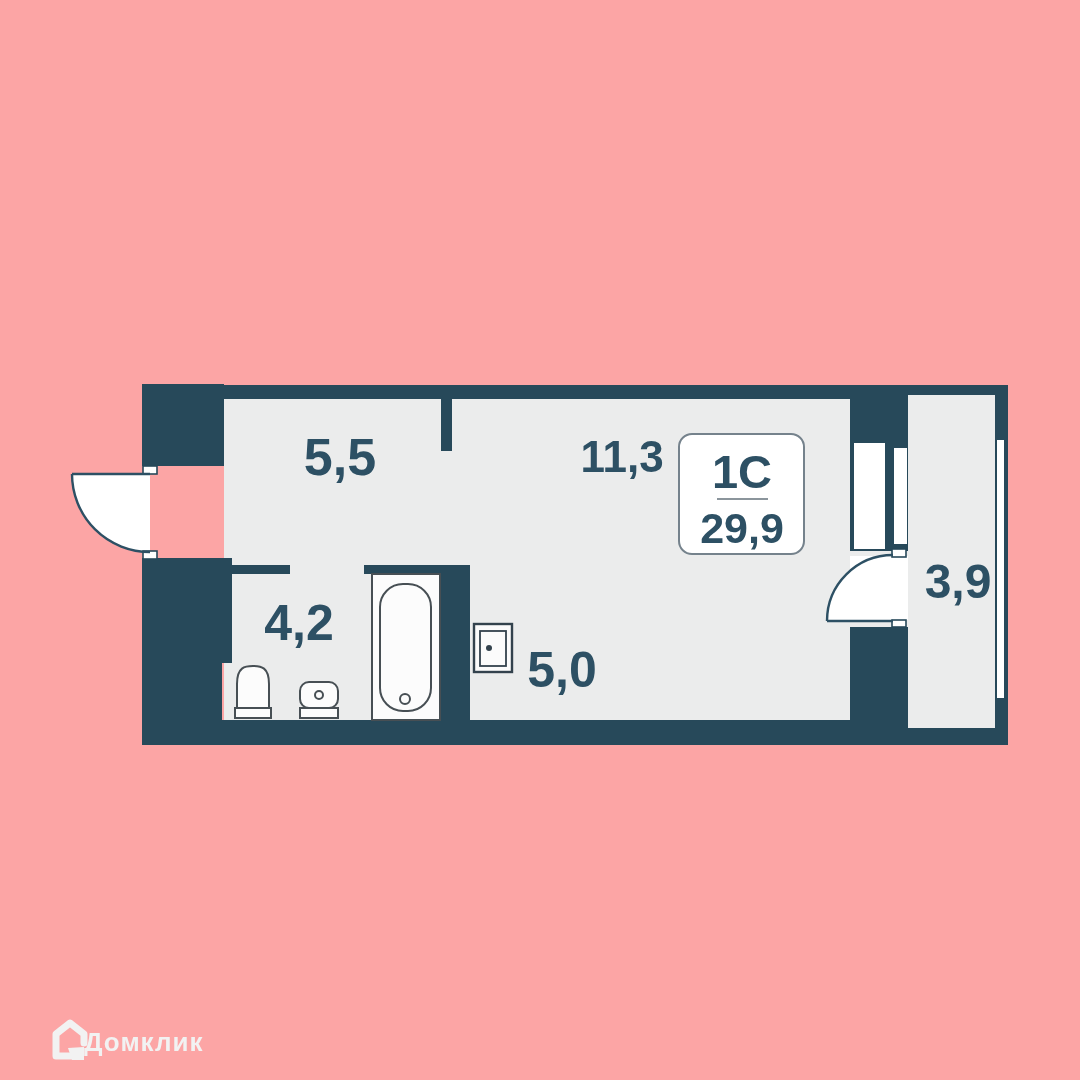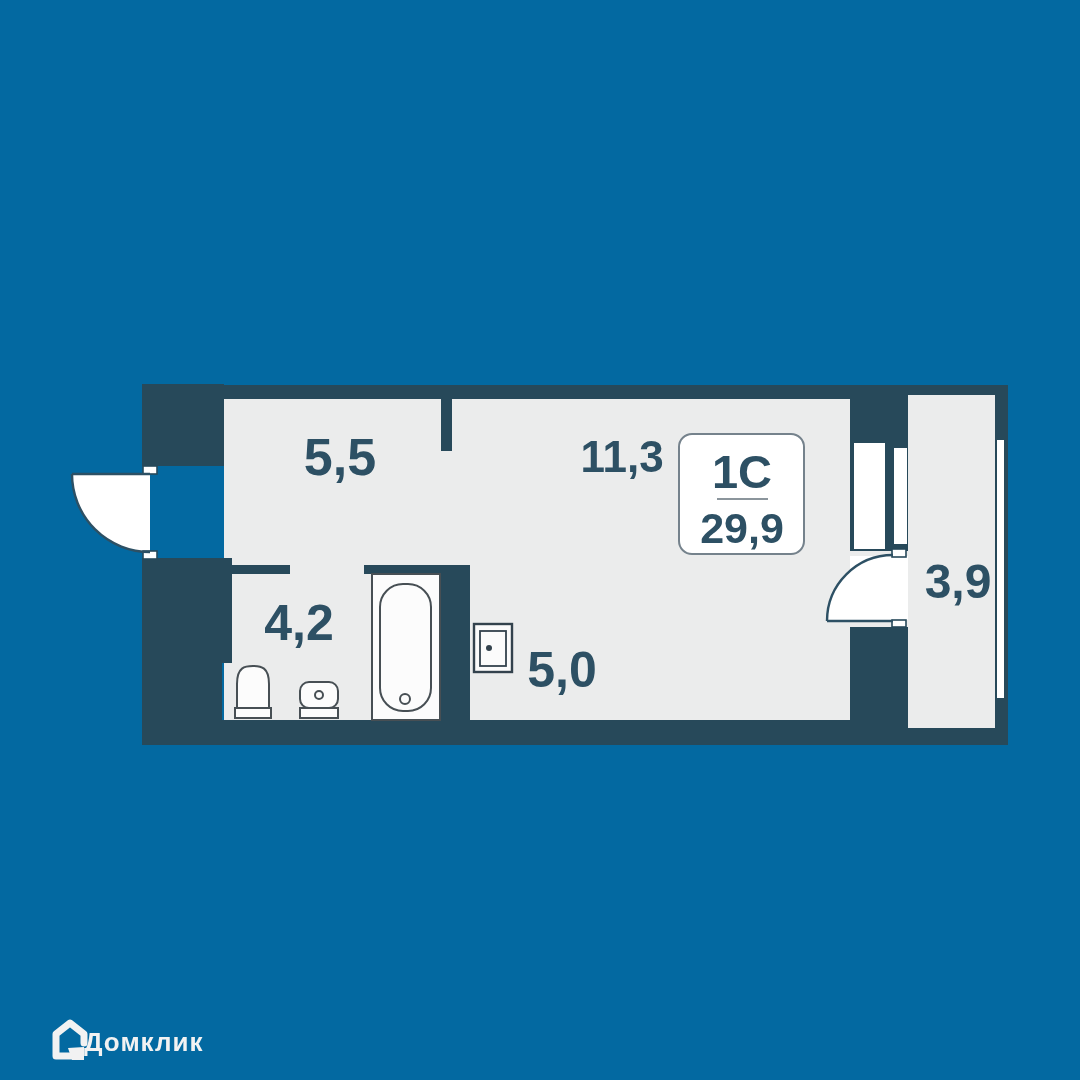--- a/index.html
+++ b/index.html
@@ -1,16 +1,16 @@
 <!DOCTYPE html>
 <html style="--wall: #27495a; --floor: #ebecec; --label-text: #2d5064; --fixture-stroke: #474f54; --box-border: #75828c; --watermark: #f2f2f2;"><head>
 <meta charset="utf-8">
 <style>
   html,body{margin:0;padding:0;background:#ffffff;}
-  #canvas{position:relative;width:1080px;height:1080px;background:#0369a1;overflow:hidden;}
+  #canvas{position:relative;width:1080px;height:1080px;background:#fca5a5;overflow:hidden;}
   svg{display:block;}
   .wall{fill:var(--wall,#27495a);}
   .floor{fill:var(--floor,#ebecec);}
   .white{fill:#ffffff;}
   .jamb{fill:#ffffff;stroke:var(--wall,#27495a);stroke-width:1.6;}
   .pane{fill:#ffffff;stroke:var(--wall,#27495a);stroke-width:2;}
   .arc{fill:none;stroke:var(--label-text,#2d5064);stroke-width:2.4;}
   .leaf{stroke:var(--label-text,#2d5064);stroke-width:2.4;}
   .swing{fill:#ffffff;}
   .fix{fill:#fcfcfc;stroke:var(--fixture-stroke,#474f54);stroke-width:2;}

